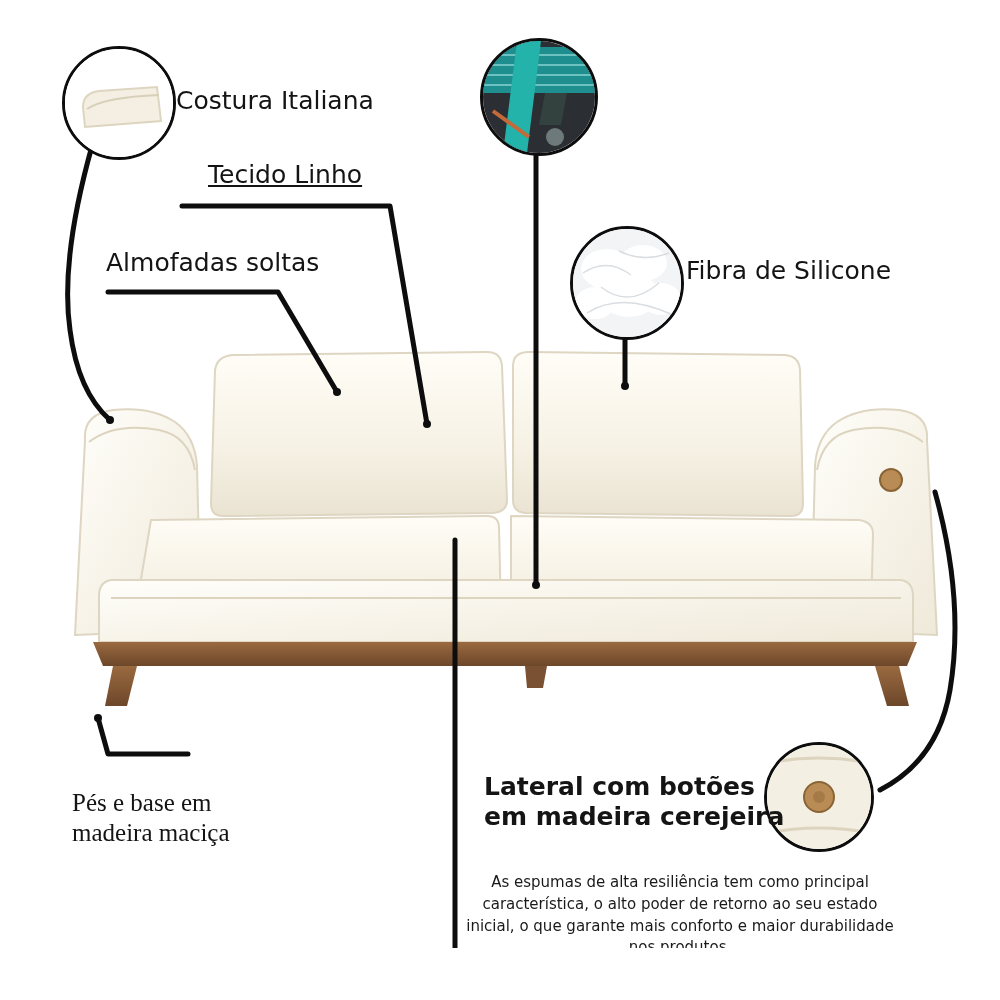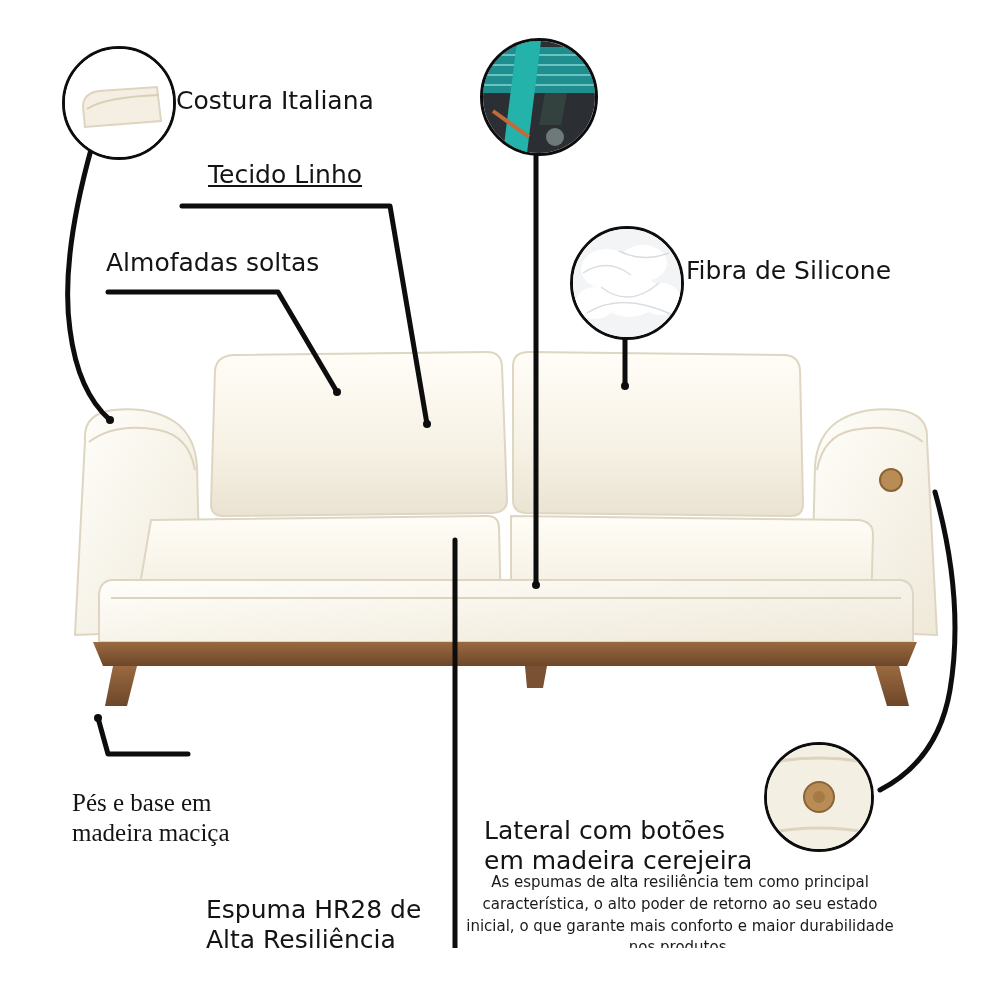--- a/index.html
+++ b/index.html
@@ -195,21 +195,19 @@
 
   <div class="label lbl-lg" style="left:208px; top:160px;text-decoration:underline;">Tecido Linho</div>
 
   <div class="label lbl-lg" style="left:106px; top:248px;">Almofadas soltas</div>
 
   <div class="label lbl-lg" style="left:686px; top:256px;">Fibra de Silicone</div>
 
   <div class="label lbl-lg" style="left:72px; top:788px;font-family:Liberation Serif, serif;">Pés e base em
 madeira maciça</div>
 
-  <div class="label lbl-lg" style="left:484px; top:816px;">Lateral com botões
+  <div class="label lbl-lg" style="left:484px; top:772px;font-weight:bold;">Lateral com botões
 em madeira cerejeira</div>
 
-  <div class="label lbl-lg" style="left:206px; top:895px;">Espuma HR28 de
-Alta Resiliência</div>
 
   <div class="body-text" style="left:465px; top:872px;">As espumas de alta resiliência tem como principal característica, o alto poder de retorno ao seu estado inicial, o que garante mais conforto e maior durabilidade nos produtos.</div>
 
 </div>
 
 </body></html>

